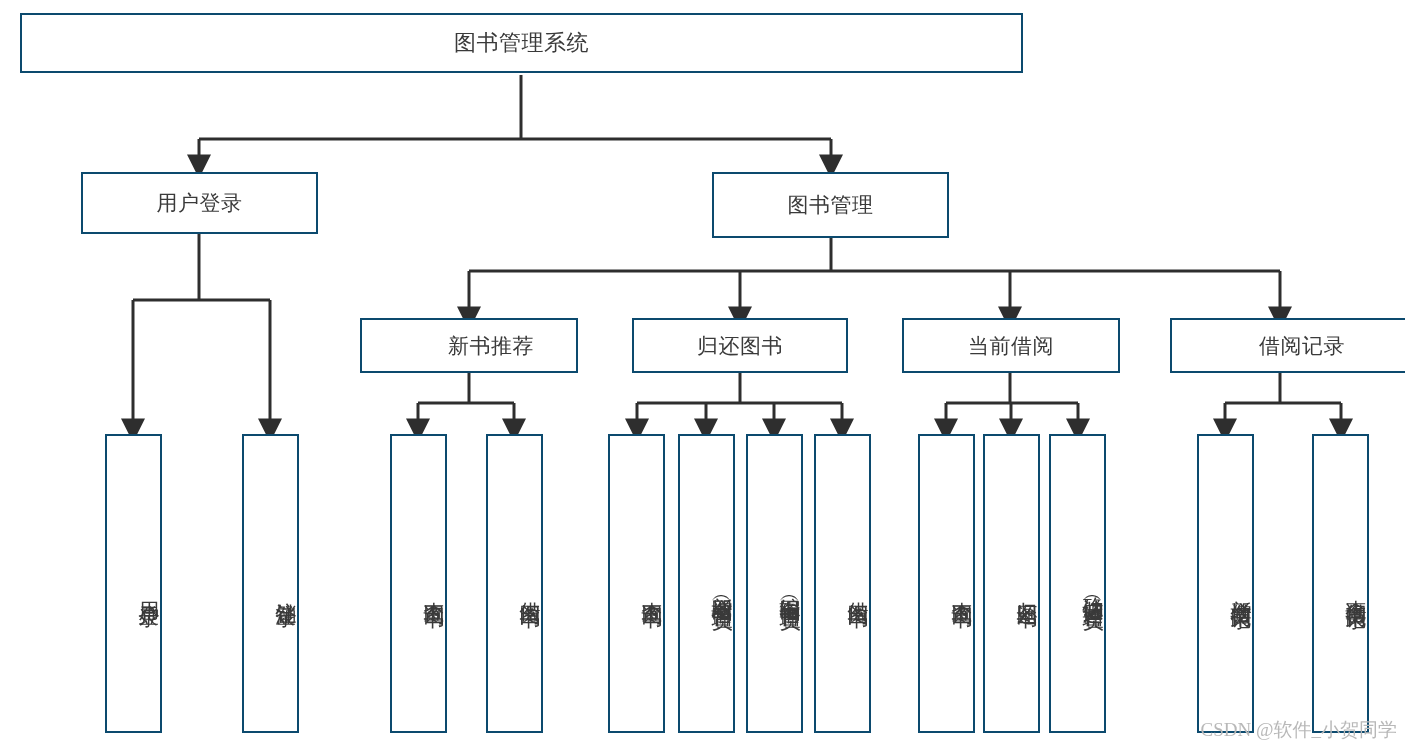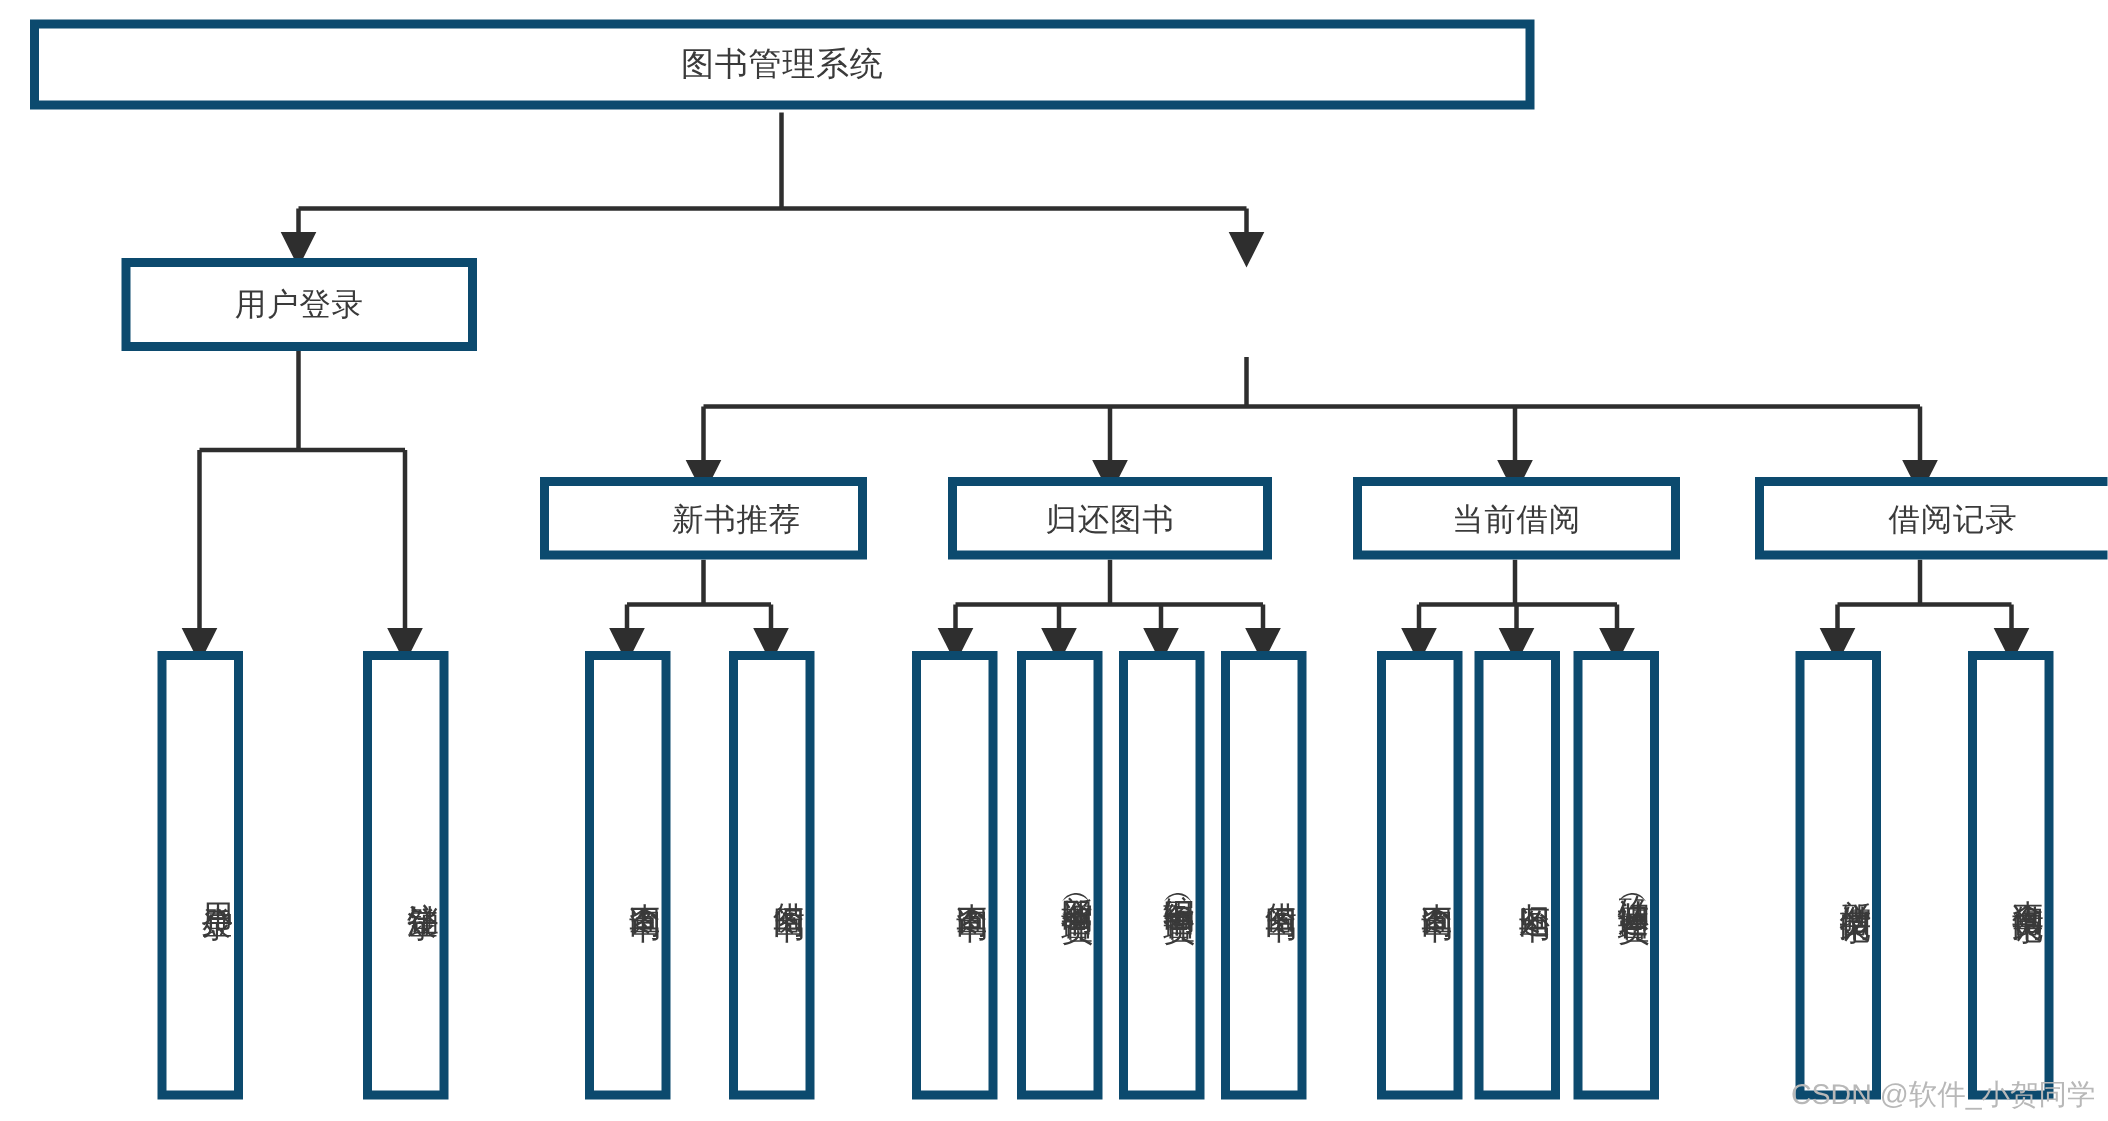--- a/index.html
+++ b/index.html
@@ -12,21 +12,21 @@
     overflow:hidden;
     color:#2b2b2b;
   }
   #canvas{position:absolute;left:0;top:0;width:1405px;height:747px;}
   #svg-layer{position:absolute;left:0;top:0;width:1405px;height:747px;}
 
   .node{
     position:absolute;
     box-sizing:border-box;
     background:#ffffff;
-    border:6px solid #0c4a6e;
+    border:2px solid #0c4a6e;
     display:flex;
     align-items:center;
     justify-content:center;
     text-align:right;
     color:#3a3a3a;
     letter-spacing:0.5px;
   }
   .node.h{ font-size:21px; }
   .node.root{ font-size:22px; }
   .node.v{
@@ -39,21 +39,21 @@
     line-height:1.12;
     letter-spacing:2px;
   }
   .watermark{
     position:absolute;
     right:8px;
     bottom:4px;
     font-size:19px;
     color:#b8b8b8;
     white-space:nowrap;
-    font-family:Liberation Sans, sans-serif;
+    font-family:Liberation Serif, serif;
     margin-top:18px;
   }
 </style>
 </head>
 <body>
 
 <div id="canvas">
 
   <svg id="svg-layer" viewBox="0 0 1405 747" xmlns="http://www.w3.org/2000/svg">
     <defs>
@@ -114,20 +114,21 @@
       <path d="M1225,403 L1341,403"></path>
       <path d="M1225,403 L1225,422" marker-end="url(#arrow)"></path>
       <path d="M1341,403 L1341,422" marker-end="url(#arrow)"></path>
     </g>
   </svg>
 
   <div class="node root" style="left:20px;top:13px;width:1003px;height:60px;">图书管理系统</div>
 
   <div class="node h" style="left:81px;top:172px;width:237px;height:62px;">用户登录</div>
 
+  <div class="node h" style="left:712px;top:172px;width:237px;height:66px;">图书管理</div>
 
   <div class="node h" style="left:360px;top:318px;width:218px;height:55px;padding-left:44px;">新书推荐</div>
 
   <div class="node h" style="left:632px;top:318px;width:216px;height:55px;">归还图书</div>
 
   <div class="node h" style="left:902px;top:318px;width:218px;height:55px;">当前借阅</div>
 
   <div class="node h" style="left:1170px;top:318px;width:264px;height:55px;">借阅记录</div>
 
   <div class="node v" style="left:105px;top:434px;width:57px;height:299px;">用户登录</div>

